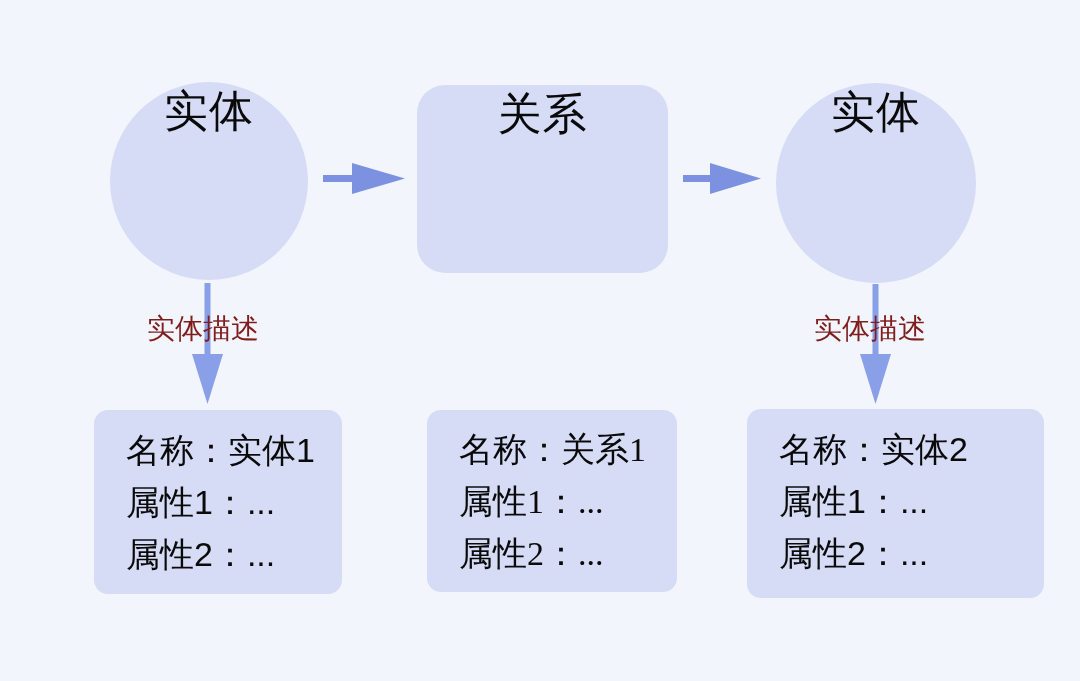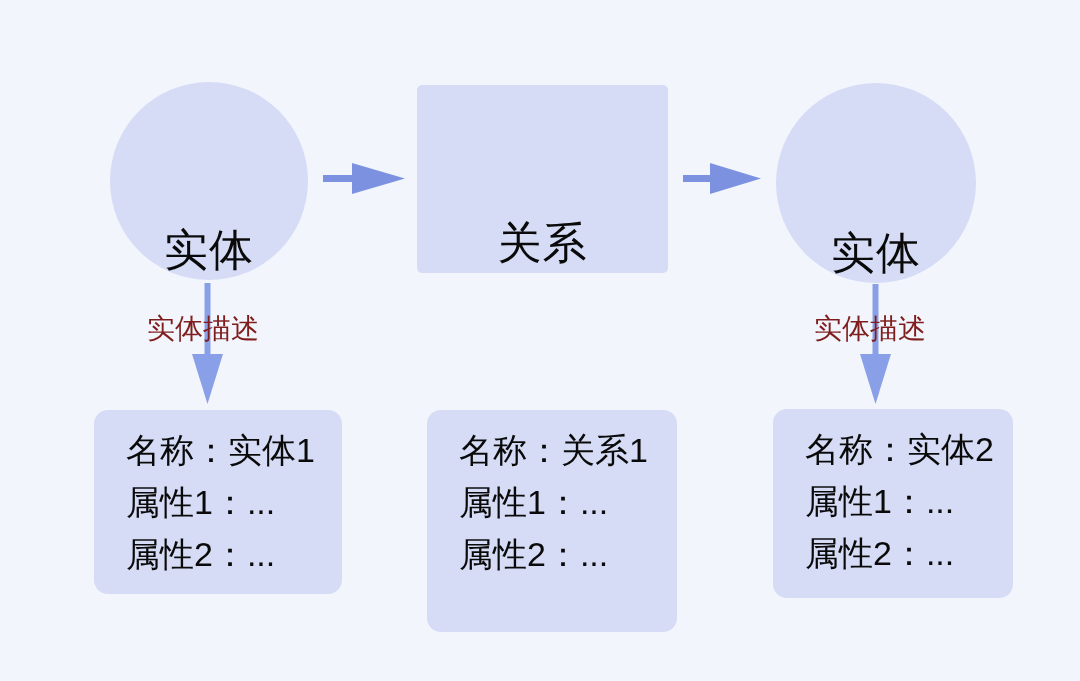--- a/index.html
+++ b/index.html
@@ -20,40 +20,40 @@
     position: absolute;
     left: 0;
     top: 0;
     width: 1080px;
     height: 681px;
   }
   .node {
     position: absolute;
     background: #d6dcf6;
     display: flex;
-    align-items: flex-end;
+    align-items: flex-start;
     justify-content: center;
     font-size: 44px;
     font-weight: 500;
     letter-spacing: 1px;
     color: #0a0a0a;
   }
   .node-entity-left {
     left: 110px;
     top: 82px;
     width: 198px;
     height: 198px;
     border-radius: 50%;
   }
   .node-relation {
     left: 417px;
     top: 85px;
     width: 251px;
     height: 188px;
-    border-radius: 5px;
+    border-radius: 28px;
   }
   .node-entity-right {
     left: 776px;
     top: 83px;
     width: 200px;
     height: 200px;
     border-radius: 50%;
   }
   .edge-label {
     position: absolute;
@@ -67,22 +67,22 @@
   .edge-label-right { left: 814px; }
   .card {
     position: absolute;
     background: #d6dcf6;
     border-radius: 14px;
     box-sizing: border-box;
     padding: 14px 0 0 32px;
     margin-left: 9px;
   }
   .card-entity1  { left: 85px;  top: 410px; width: 248px; height: 184px; }
-  .card-relation1{ left: 418px; top: 410px; width: 250px; height: 222px; }
-  .card-entity2  { left: 764px; top: 409px; width: 240px; height: 189px; }
+  .card-relation1{ left: 418px; top: 410px; width: 250px; height: 182px; font-family: Liberation Serif, serif; }
+  .card-entity2  { left: 738px; top: 409px; width: 297px; height: 189px; }
   .card-line {
     font-size: 34px;
     font-weight: 500;
     line-height: 52px;
     white-space: nowrap;
     color: #0a0a0a;
   }
 </style>
 </head>
 <body>

